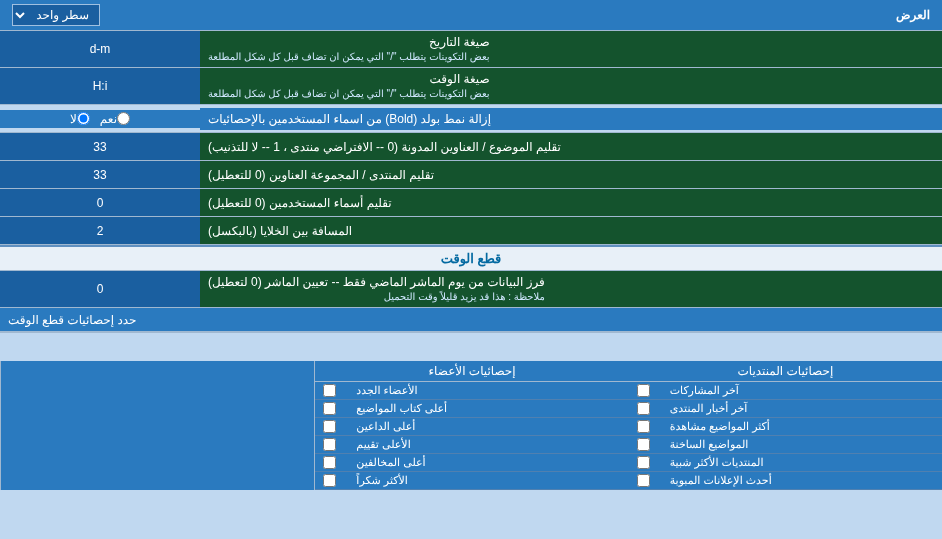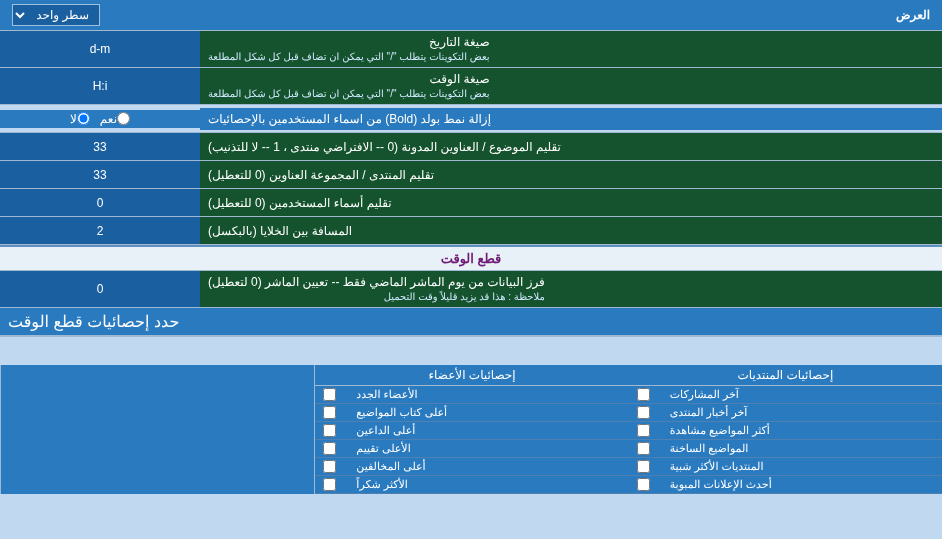--- a/index.html
+++ b/index.html
@@ -67,21 +67,21 @@
     .header-row select {
       background: #1a5fa0;
       color: #fff;
       border: 1px solid #a0c0e0;
       padding: 2px 6px;
       font-size: 12px;
       margin-left: 6px;
     }
     .section-header {
       background: #e8f0f8;
-      color: #701a75;
+      color: #0369a1;
       text-align: center;
       padding: 4px;
       font-weight: bold;
       font-size: 13px;
       border-bottom: 1px solid #a0b8d0;
       border-top: 2px solid #6090c0;
     }
     .radio-row {
       display: flex;
       flex-direction: row;
@@ -161,21 +161,21 @@
       background: #2a7abf;
       min-height: 24px;
     }
     .limit-label {
       flex: 1;
       color: #fff;
       padding: 4px 8px;
       display: flex;
       align-items: center;
       justify-content: flex-end;
-      font-size: 16px;
+      font-size: 12px;
       text-align: right;
     }
   </style>
 </head>
 <body>
 
 <div class="main-container">
 
   <div class="header-row">
     <span style="margin-left:auto; padding-right:8px; color:#fff; font-weight:bold;">العرض</span>

